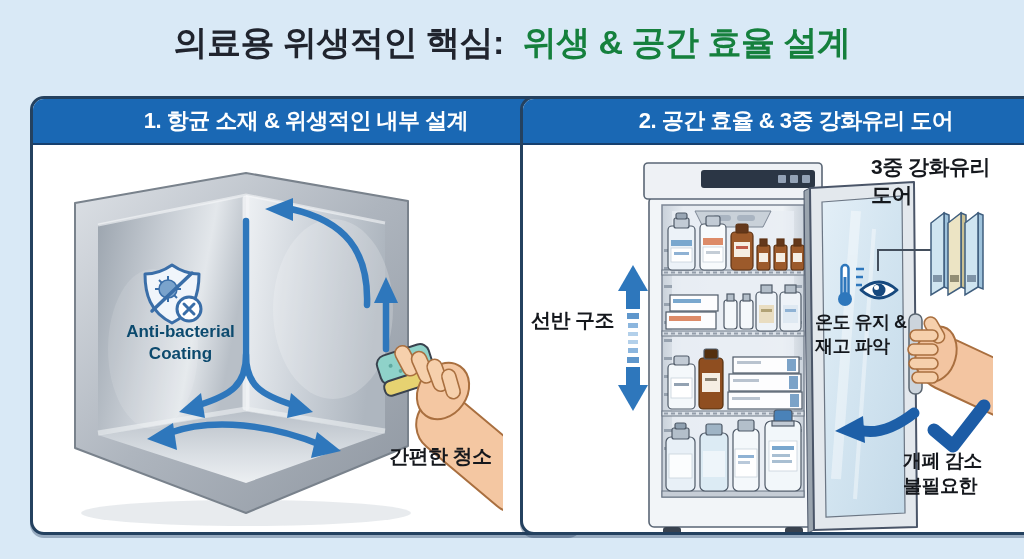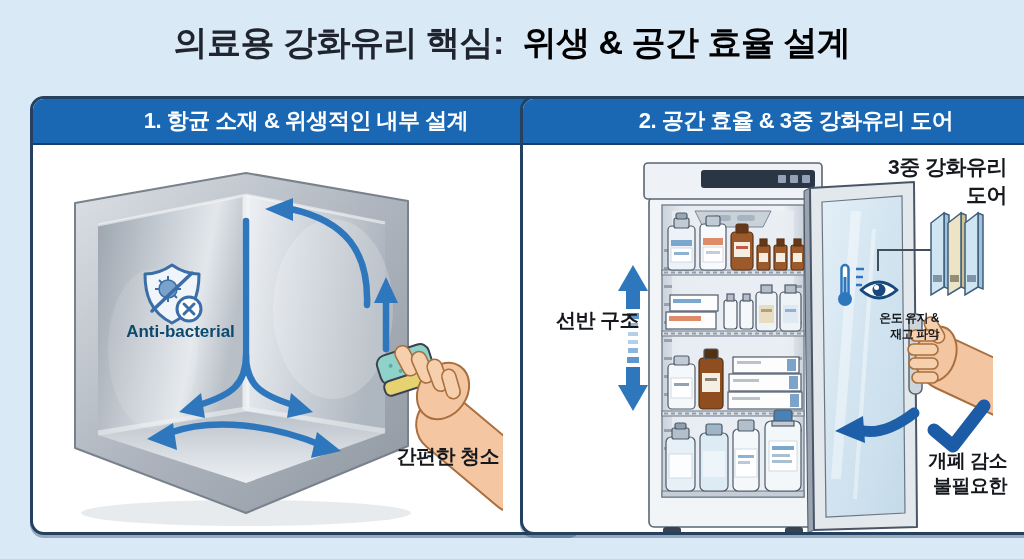--- a/index.html
+++ b/index.html
@@ -7,55 +7,55 @@
     width:1024px;height:559px;overflow:hidden;
     font-family:"Liberation Sans","DejaVu Sans",sans-serif;
     background:#d9e9f6;position:relative;
   }
   .stage{position:absolute;inset:0;width:1024px;height:559px;}
   .main-title{
     position:absolute;top:20px;left:0;width:1024px;text-align:center;
     font-size:34px;font-weight:800;letter-spacing:-0.5px;white-space:nowrap;
   }
   .main-title .t-dark{color:#20242e;}
-  .main-title .t-blue{color:#000000;margin-left:10px;}
+  .main-title .t-blue{color:#15803d;margin-left:10px;}
   .panel{
     position:absolute;top:96px;width:552px;height:439px;
     background:#ffffff;border:3px solid #24415f;border-radius:14px;
     box-shadow:0 3px 0 rgba(30,55,90,0.35);
     box-sizing:border-box;overflow:hidden;
   }
   .panel.left{left:30px;}
   .panel.right{left:520px;}
   .panel-header{
     position:absolute;top:0;left:0;right:0;height:44px;
     background:#1a68b4;color:#ffffff;
     display:flex;align-items:center;justify-content:center;
     font-size:22px;font-weight:800;letter-spacing:-0.5px;
     border-bottom:2px solid #163f6e;
   }
   .illus{position:absolute;top:0;left:0;}
   .lbl{
-    position:absolute;text-align:right;color:#15181d;
+    position:absolute;text-align:left;color:#15181d;
     font-weight:800;line-height:1.32;letter-spacing:-0.5px;white-space:nowrap;
   }
   .lbl span{display:block;}
   .coating-lbl{
     position:absolute;text-align:center;color:#0c4a6e;font-weight:700;
     font-size:17px;line-height:1.3;letter-spacing:0;
   }
   .coating-lbl span{display:block;}
 </style>
 </head>
 <body>
 
 <div class="stage">
 
   <div class="main-title">
-    <span class="t-dark">의료용 강화유리 핵심:</span>
+    <span class="t-dark">의료용 위생적인 핵심:</span>
     <span class="t-blue">위생 &amp; 공간 효율 설계</span>
   </div>
 
   <div class="panel left">
     <svg class="illus" width="470" height="433" viewBox="0 0 470 433">
       <defs>
         <linearGradient id="gFrame" x1="0" y1="0" x2="1" y2="1">
           <stop offset="0" stop-color="#dde1e6"></stop>
             <stop offset="0.5" stop-color="#aeb5be"></stop>
             <stop offset="1" stop-color="#8f97a1"></stop>
@@ -141,20 +141,21 @@
           <rect x="397" y="260" width="15" height="33" rx="7.5" transform="rotate(-20 404 276)"></rect>
           <rect x="411" y="270" width="14" height="30" rx="7" transform="rotate(-16 418 285)"></rect>
         </g>
       </g>
     </svg>
 
     <div class="panel-header">1. 항균 소재 &amp; 위생적인 내부 설계</div>
 
     <div class="coating-lbl" style="left:70px;top:222px;width:155px;">
       <span>Anti-bacterial</span>
+      <span>Coating</span>
     </div>
     <div class="lbl" style="left:356px;top:344px;width:110px;font-size:20px;">
       <span>간편한 청소</span>
     </div>
   </div>
 
   <div class="panel right">
     <svg class="illus" width="470" height="433" viewBox="0 0 470 433">
       <defs>
         <linearGradient id="gCav" x1="0" y1="0" x2="1" y2="0">
@@ -371,21 +372,21 @@
 
     <div class="panel-header">2. 공간 효율 &amp; 3중 강화유리 도어</div>
 
     <div class="lbl" style="left:348px;top:54px;width:136px;font-size:21px;">
       <span>3중 강화유리</span>
       <span>도어</span>
     </div>
     <div class="lbl" style="left:8px;top:208px;width:108px;font-size:20px;">
       <span>선반 구조</span>
     </div>
-    <div class="lbl" style="left:292px;top:212px;width:124px;font-size:12px;">
+    <div class="lbl" style="left:292px;top:212px;width:124px;font-size:18px;">
       <span>온도 유지 &amp;</span>
       <span>재고 파악</span>
     </div>
     <div class="lbl" style="left:380px;top:349px;width:104px;font-size:19px;">
       <span>개폐 감소</span>
       <span>불필요한</span>
     </div>
   </div>
 
 </div>

